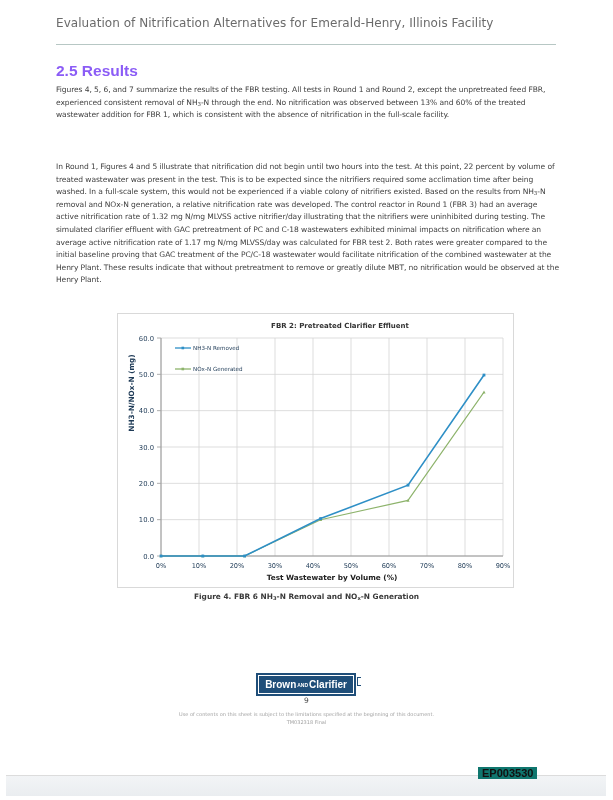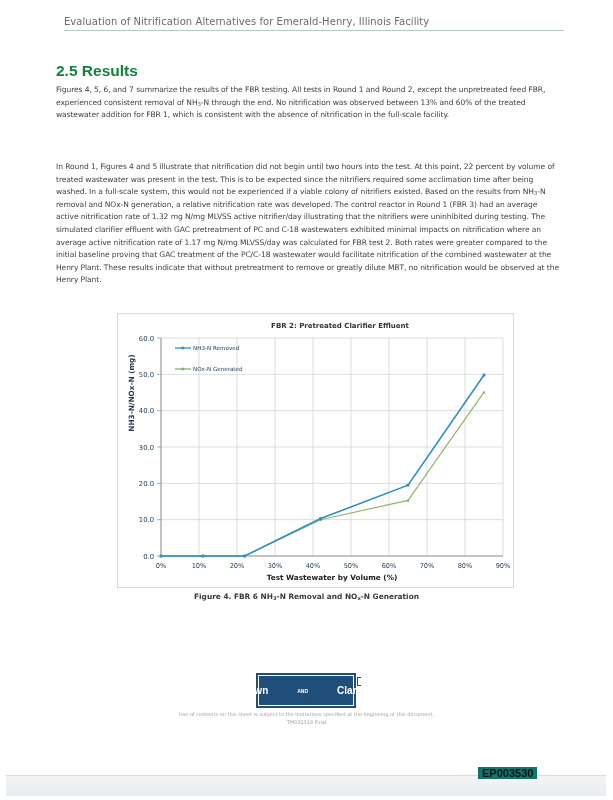--- a/index.html
+++ b/index.html
@@ -1,28 +1,28 @@
 <!DOCTYPE html>
 <html><head>
   <meta charset="utf-8">
   <style>
     * { margin: 0; padding: 0; box-sizing: border-box; }
     html, body { width: 613px; height: 800px; background: #ffffff; overflow: hidden; }
     body { position: relative; font-family: "DejaVu Sans", sans-serif; color: #333; }
 
     .running-header {
-      position: absolute; left: 64px; top: 16px; width: 500px;
-      font-size: 10px; color: #6b6b6b; letter-spacing: 0.05px;
-      padding-bottom: 3px; border-bottom: 1.5px solid #b7c7c4;
+      position: absolute; left: 56px; top: 16px; width: 500px;
+      font-size: 12px; color: #6b6b6b; letter-spacing: 0.05px;
+      padding-bottom: 14px; border-bottom: 1.5px solid #b7c7c4;
     }
 
     .section-title {
       position: absolute; left: 56px; top: 62px;
       font-family: "Liberation Sans", sans-serif; font-weight: bold;
-      font-size: 15.5px; color: #15803d;
+      font-size: 15.5px; color: #8b5cf6;
     }
 
     .para {
       position: absolute; left: 56px; width: 505px;
       font-family: "DejaVu Sans", sans-serif;
       font-size: 7.55px; line-height: 12.6px; color: #404040;
       letter-spacing: -0.08px;
     }
     .para sub { font-size: 5.5px; vertical-align: -1px; line-height: 0; }
     #p1 { top: 84px; }
@@ -35,25 +35,25 @@
     .chart-svg { position: absolute; left: 0; top: 0; }
 
     .figure-caption {
       position: absolute; left: 0; width: 613px; top: 592px; text-align: center;
       font-family: "DejaVu Sans", sans-serif; font-weight: bold;
       font-size: 7.4px; color: #3a3a3a;
     }
     .figure-caption sub { font-size: 5.2px; vertical-align: -1px; line-height: 0; }
 
     .logo {
-      position: absolute; left: 256px; top: 673px; width: 100px; height: 35px;
+      position: absolute; left: 256px; top: 673px; width: 100px; height: 23px;
       background: #1f4e79; border: 1px solid #1f4e79;
       color: #fff; font-family: "Liberation Sans", sans-serif; font-weight: bold;
       font-size: 10px; display: flex; align-items: center; justify-content: center;
-      outline: 1px solid #fff; outline-offset: -3px; gap: 28px;
+      outline: 1px solid #fff; outline-offset: -3px;
     }
     .logo .amp { font-size: 5px; margin: 0 1px; }
     .logo-mark {
       position: absolute; right: -6px; top: 3px; width: 4px; height: 9px;
       border-left: 1.5px solid #1f4e79; border-top: 1.5px solid #1f4e79; border-bottom: 1.5px solid #1f4e79;
     }
 
     .page-number {
       position: absolute; left: 0; width: 613px; top: 696px; text-align: center;
       font-size: 7.5px; color: #444;

